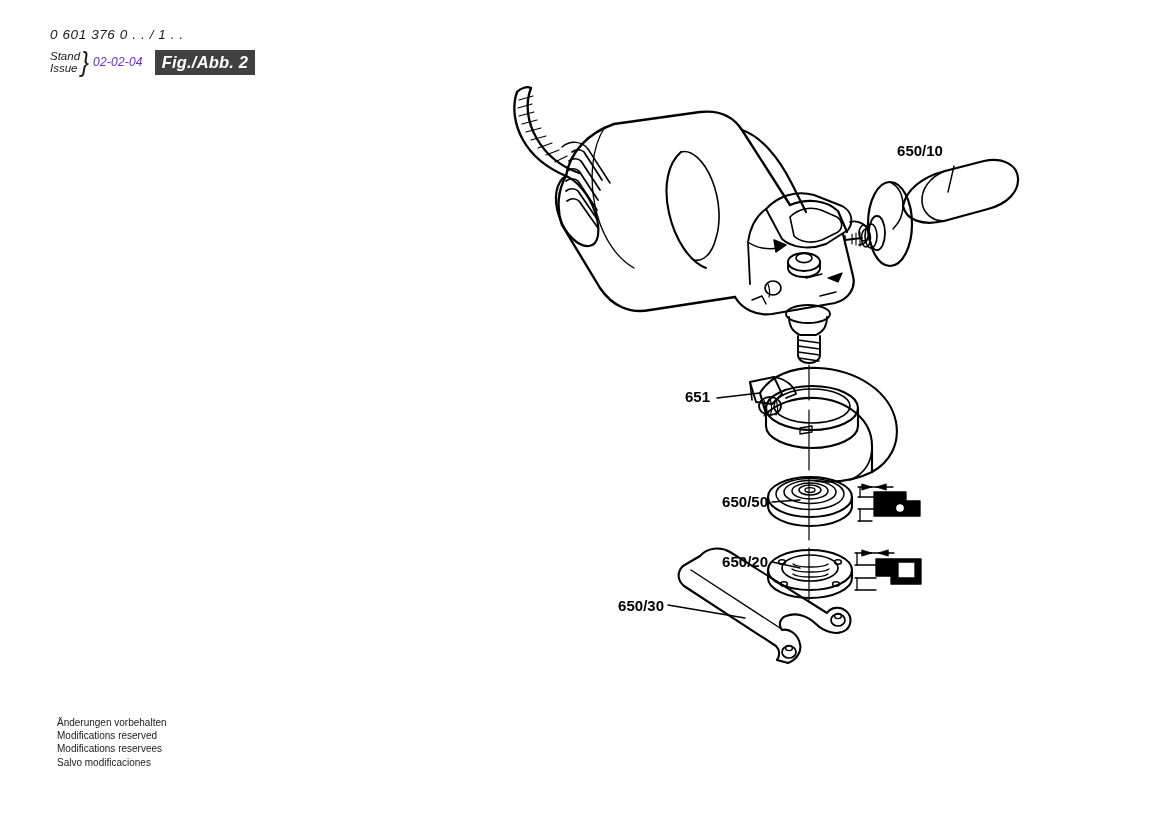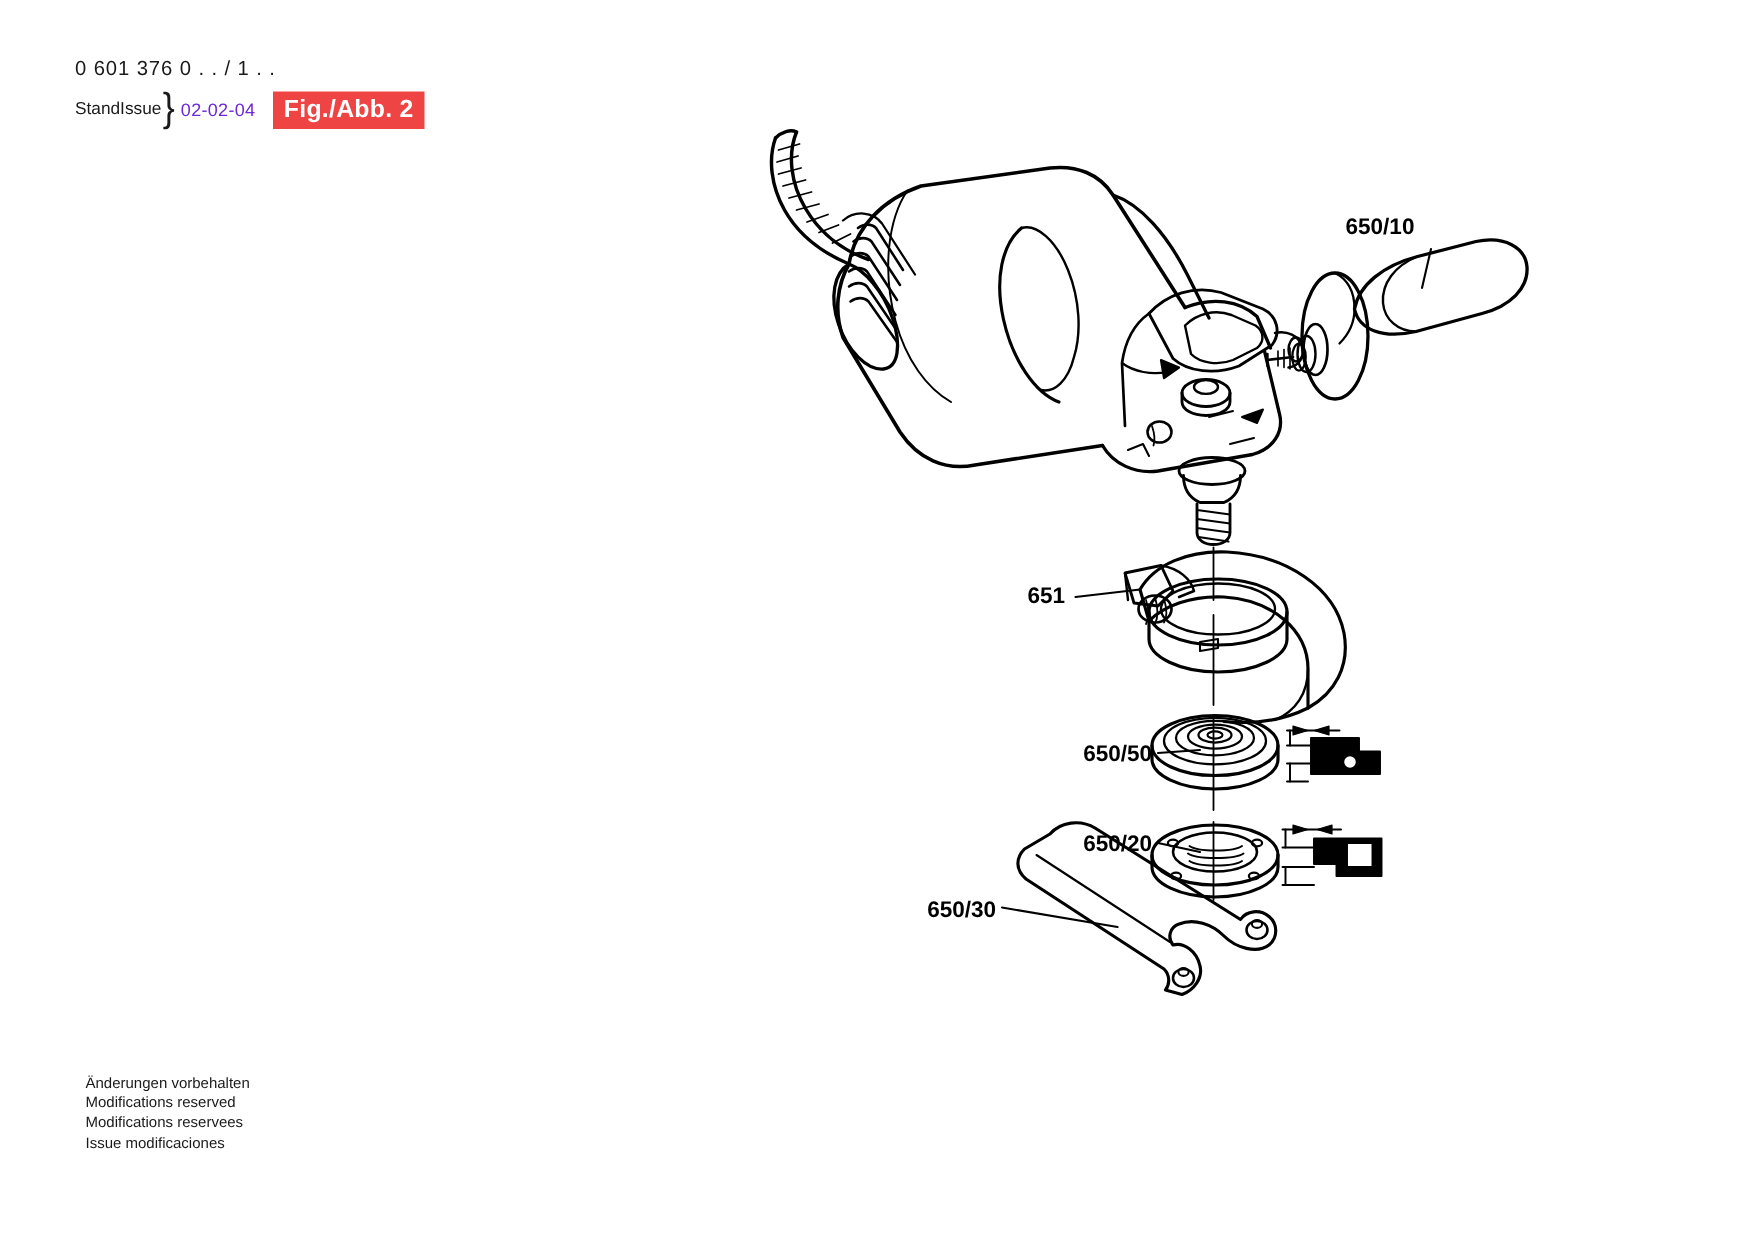--- a/index.html
+++ b/index.html
@@ -13,57 +13,58 @@
     position: relative;
     font-family: "Liberation Sans", sans-serif;
     color: #000000;
     overflow: hidden;
   }
 
   
   #header-block {
     position: absolute;
     left: 50px;
-    top: 38px;
+    top: 27px;
     width: 420px;
+    font-style: italic;
   }
   #part-number {
     font-size: 13.5px;
     letter-spacing: 0.6px;
     color: #1a1a1a;
     white-space: pre;
     margin: 0 0 6px 0;
   }
   #issue-row {
     display: flex;
     align-items: center;
     height: 28px;
   }
   #issue-labels {
     display: flex;
-    flex-direction: row;
+    flex-direction: column;
     font-size: 11.5px;
     line-height: 12.5px;
     color: #1a1a1a;
   }
   #brace-glyph {
     font-size: 24px;
     line-height: 24px;
     margin: 0 4px 0 1px;
     transform: scaleY(1.12);
     color: #1a1a1a;
   }
   #issue-date {
     font-size: 12px;
     letter-spacing: 0.2px;
     color: #6d28d9;
     margin-right: 12px;
   }
   #fig-badge {
-    background: #ef4444;
+    background: #404040;
     color: #ffffff;
     font-size: 16.5px;
     font-weight: bold;
     padding: 3px 7px 4px 7px;
     letter-spacing: 0.2px;
     line-height: 18px;
   }
 
   
   #footer-block {
@@ -341,14 +342,14 @@
     <text class="lbl" x="768" y="507" text-anchor="end">650/50</text>
     <text class="lbl" x="768" y="567" text-anchor="end">650/20</text>
     <text class="lbl" x="664" y="611" text-anchor="end">650/30</text>
   </g>
 </svg>
 
 <div id="footer-block">
   <div>Änderungen vorbehalten</div>
   <div>Modifications reserved</div>
   <div>Modifications reservees</div>
-  <div>Issue modificaciones</div>
+  <div>Salvo modificaciones</div>
 </div>
 
 </body></html>

